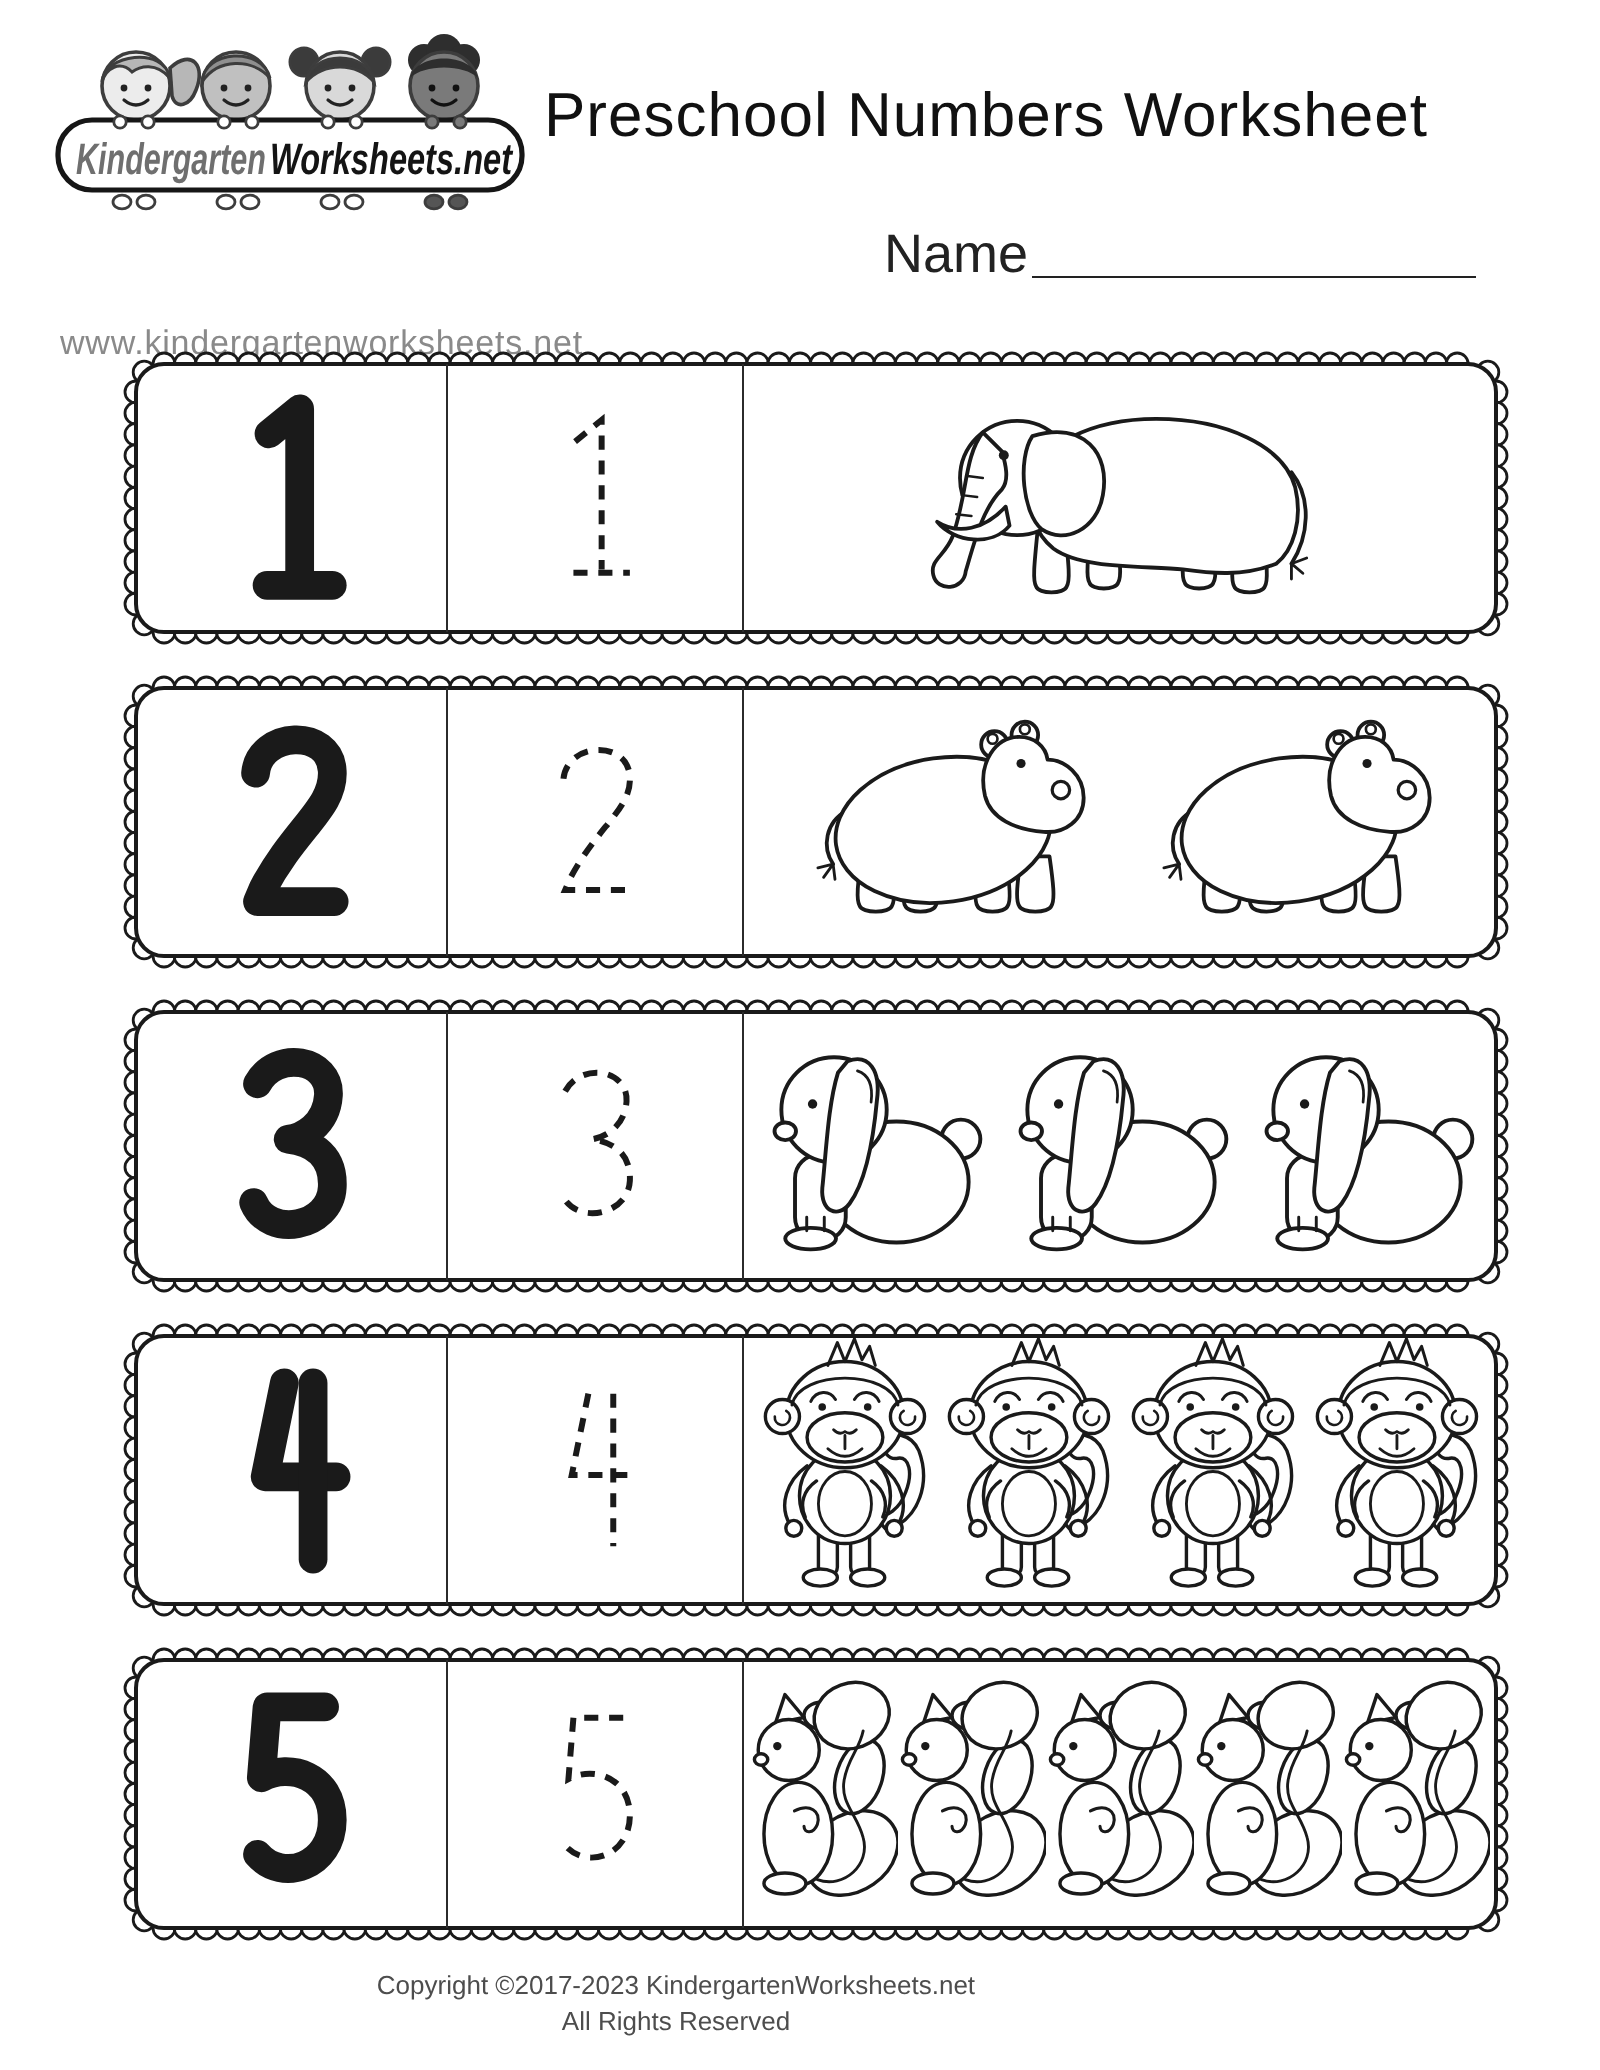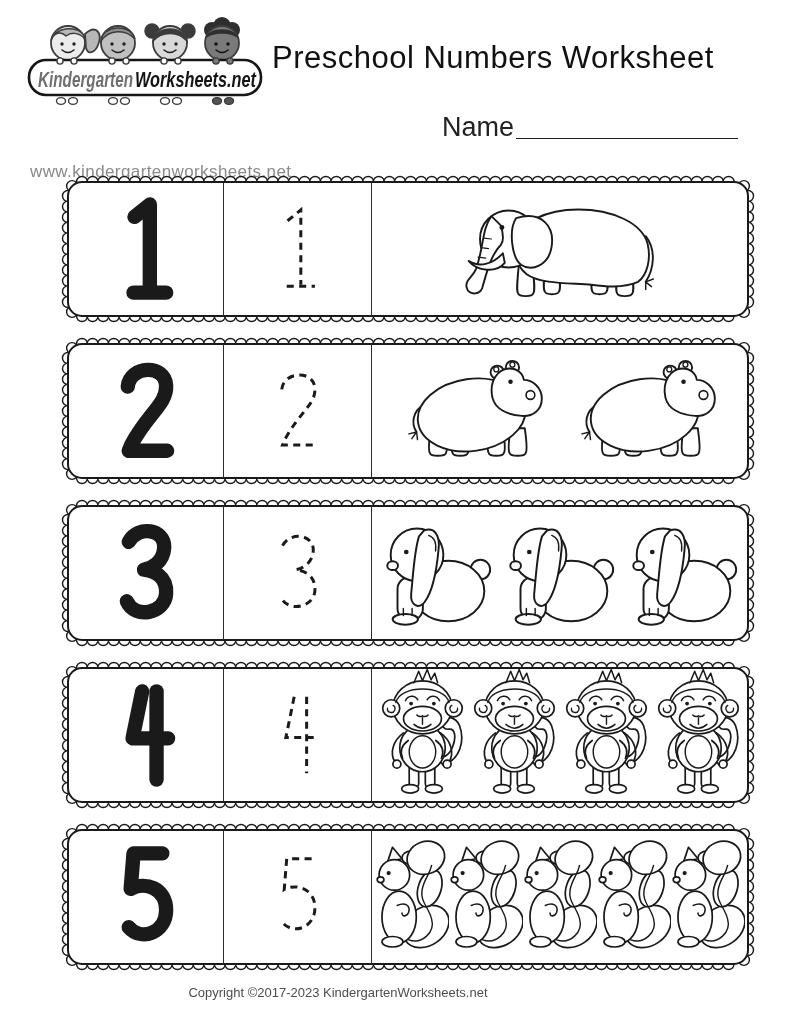--- a/index.html
+++ b/index.html
@@ -1268,13 +1268,14 @@
 <circle cx="13" cy="42" r="2.2" fill="var(--ink)" stroke="none"></circle>
 </g>
           </svg>
         </div>
     </div>
   </section>
 </main>
 
 <div class="footer">
   <div>Copyright ©2017-2023 KindergartenWorksheets.net</div>
+  <div>All Rights Reserved</div>
 </div>
 
 </body></html>

